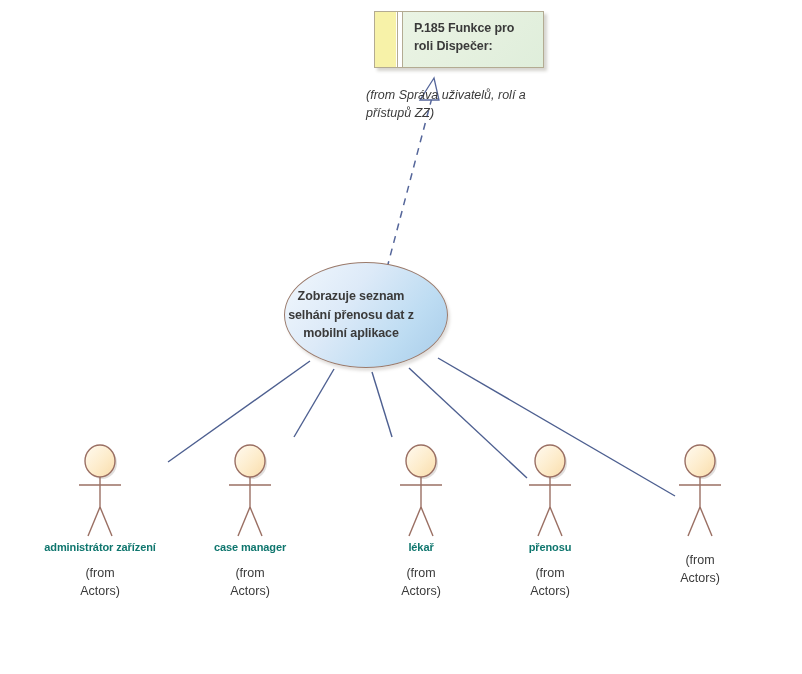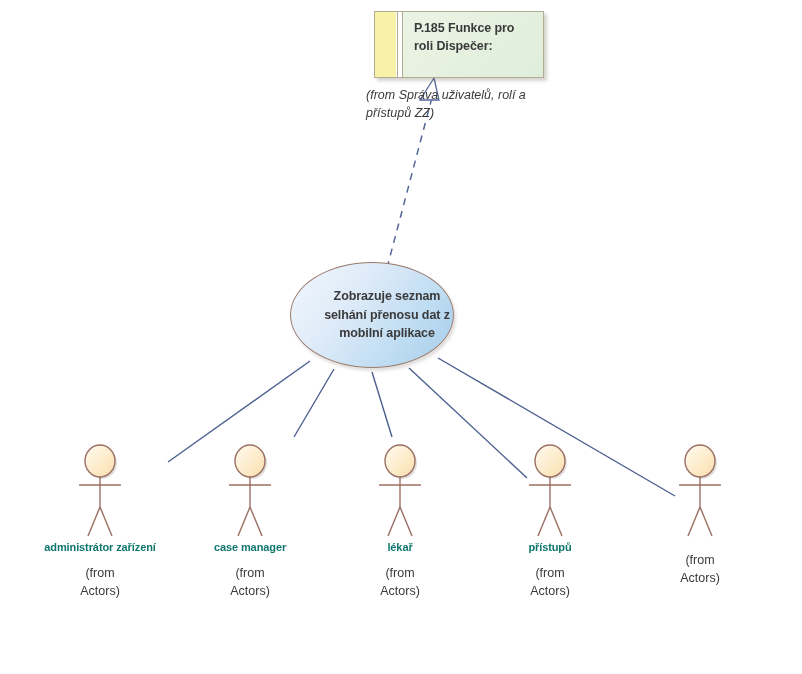--- a/index.html
+++ b/index.html
@@ -33,21 +33,21 @@
     height: 674px;
     pointer-events: none;
   }
 
   
   #note-box {
     position: absolute;
     left: 374px;
     top: 11px;
     width: 170px;
-    height: 67px;
+    height: 57px;
     box-sizing: border-box;
     border: 1px solid #b3ab92;
     background: #ffffff;
     box-shadow: 3px 3px 3px rgba(120,115,100,0.30);
     display: flex;
     flex-direction: row;
   }
   #note-strip {
     width: 21px;
     background: #f7f2a8;
@@ -86,32 +86,32 @@
     font-size: 12.5px;
     font-style: italic;
     color: #3a3a3a;
     line-height: 1.45;
     white-space: pre-line;
   }
 
   
   #usecase-ellipse {
     position: absolute;
-    left: 290px;
+    left: 284px;
     top: 262px;
     width: 164px;
     height: 106px;
     border-radius: 50%;
     background: linear-gradient(128deg, #f2f8fd 0%, #ddeaf8 38%, #bddcf2 72%, #a7cbe9 100%);
     border: 1.6px solid #9a7a6b;
     box-sizing: border-box;
     box-shadow: 2px 3px 3px rgba(120,110,100,0.22);
     display: flex;
     align-items: center;
-    justify-content: flex-end;
+    justify-content: flex-start;
   }
   #usecase-label {
     font-size: 12.5px;
     font-weight: bold;
     color: #3a3a3a;
     text-align: center;
     line-height: 1.48;
     width: 132px;
     white-space: pre-line;
     letter-spacing: -0.1px;
@@ -216,21 +216,21 @@
           <ellipse cx="30" cy="17" rx="15" ry="16" fill="url(#headgrad1)" stroke="#9a6f63" stroke-width="1.4"></ellipse>
           <path d="M 30 33 L 30 63" stroke="#9a6f63" stroke-width="1.4" fill="none"></path>
           <path d="M 9 41 L 51 41" stroke="#9a6f63" stroke-width="1.4" fill="none"></path>
           <path d="M 30 63 L 18 92" stroke="#9a6f63" stroke-width="1.4" fill="none"></path>
           <path d="M 30 63 L 42 92" stroke="#9a6f63" stroke-width="1.4" fill="none"></path>
         </svg>
         <div class="actor-name">case manager</div>
         <div class="actor-from">(from
 Actors)</div>
       </div>
-      <div class="actor" style="left: 400px;">
+      <div class="actor" style="left: 421px;">
         <svg class="actor-figure" width="60" height="96" viewBox="0 0 60 96">
           <ellipse cx="32" cy="19" rx="15" ry="16" fill="rgba(120,110,100,0.22)"></ellipse>
           <defs>
             <linearGradient id="headgrad2" x1="0" y1="0" x2="1" y2="1">
               <stop offset="0%" stop-color="#fffaf0"></stop>
               <stop offset="55%" stop-color="#fdeccb"></stop>
               <stop offset="100%" stop-color="#f9dcaa"></stop>
             </linearGradient>
           </defs>
           <ellipse cx="30" cy="17" rx="15" ry="16" fill="url(#headgrad2)" stroke="#9a6f63" stroke-width="1.4"></ellipse>
@@ -252,21 +252,21 @@
               <stop offset="55%" stop-color="#fdeccb"></stop>
               <stop offset="100%" stop-color="#f9dcaa"></stop>
             </linearGradient>
           </defs>
           <ellipse cx="30" cy="17" rx="15" ry="16" fill="url(#headgrad3)" stroke="#9a6f63" stroke-width="1.4"></ellipse>
           <path d="M 30 33 L 30 63" stroke="#9a6f63" stroke-width="1.4" fill="none"></path>
           <path d="M 9 41 L 51 41" stroke="#9a6f63" stroke-width="1.4" fill="none"></path>
           <path d="M 30 63 L 18 92" stroke="#9a6f63" stroke-width="1.4" fill="none"></path>
           <path d="M 30 63 L 42 92" stroke="#9a6f63" stroke-width="1.4" fill="none"></path>
         </svg>
-        <div class="actor-name">přístupů</div>
+        <div class="actor-name">přenosu</div>
         <div class="actor-from">(from
 Actors)</div>
       </div>
       <div class="actor" style="left: 700px;">
         <svg class="actor-figure" width="60" height="96" viewBox="0 0 60 96">
           <ellipse cx="32" cy="19" rx="15" ry="16" fill="rgba(120,110,100,0.22)"></ellipse>
           <defs>
             <linearGradient id="headgrad4" x1="0" y1="0" x2="1" y2="1">
               <stop offset="0%" stop-color="#fffaf0"></stop>
               <stop offset="55%" stop-color="#fdeccb"></stop>

